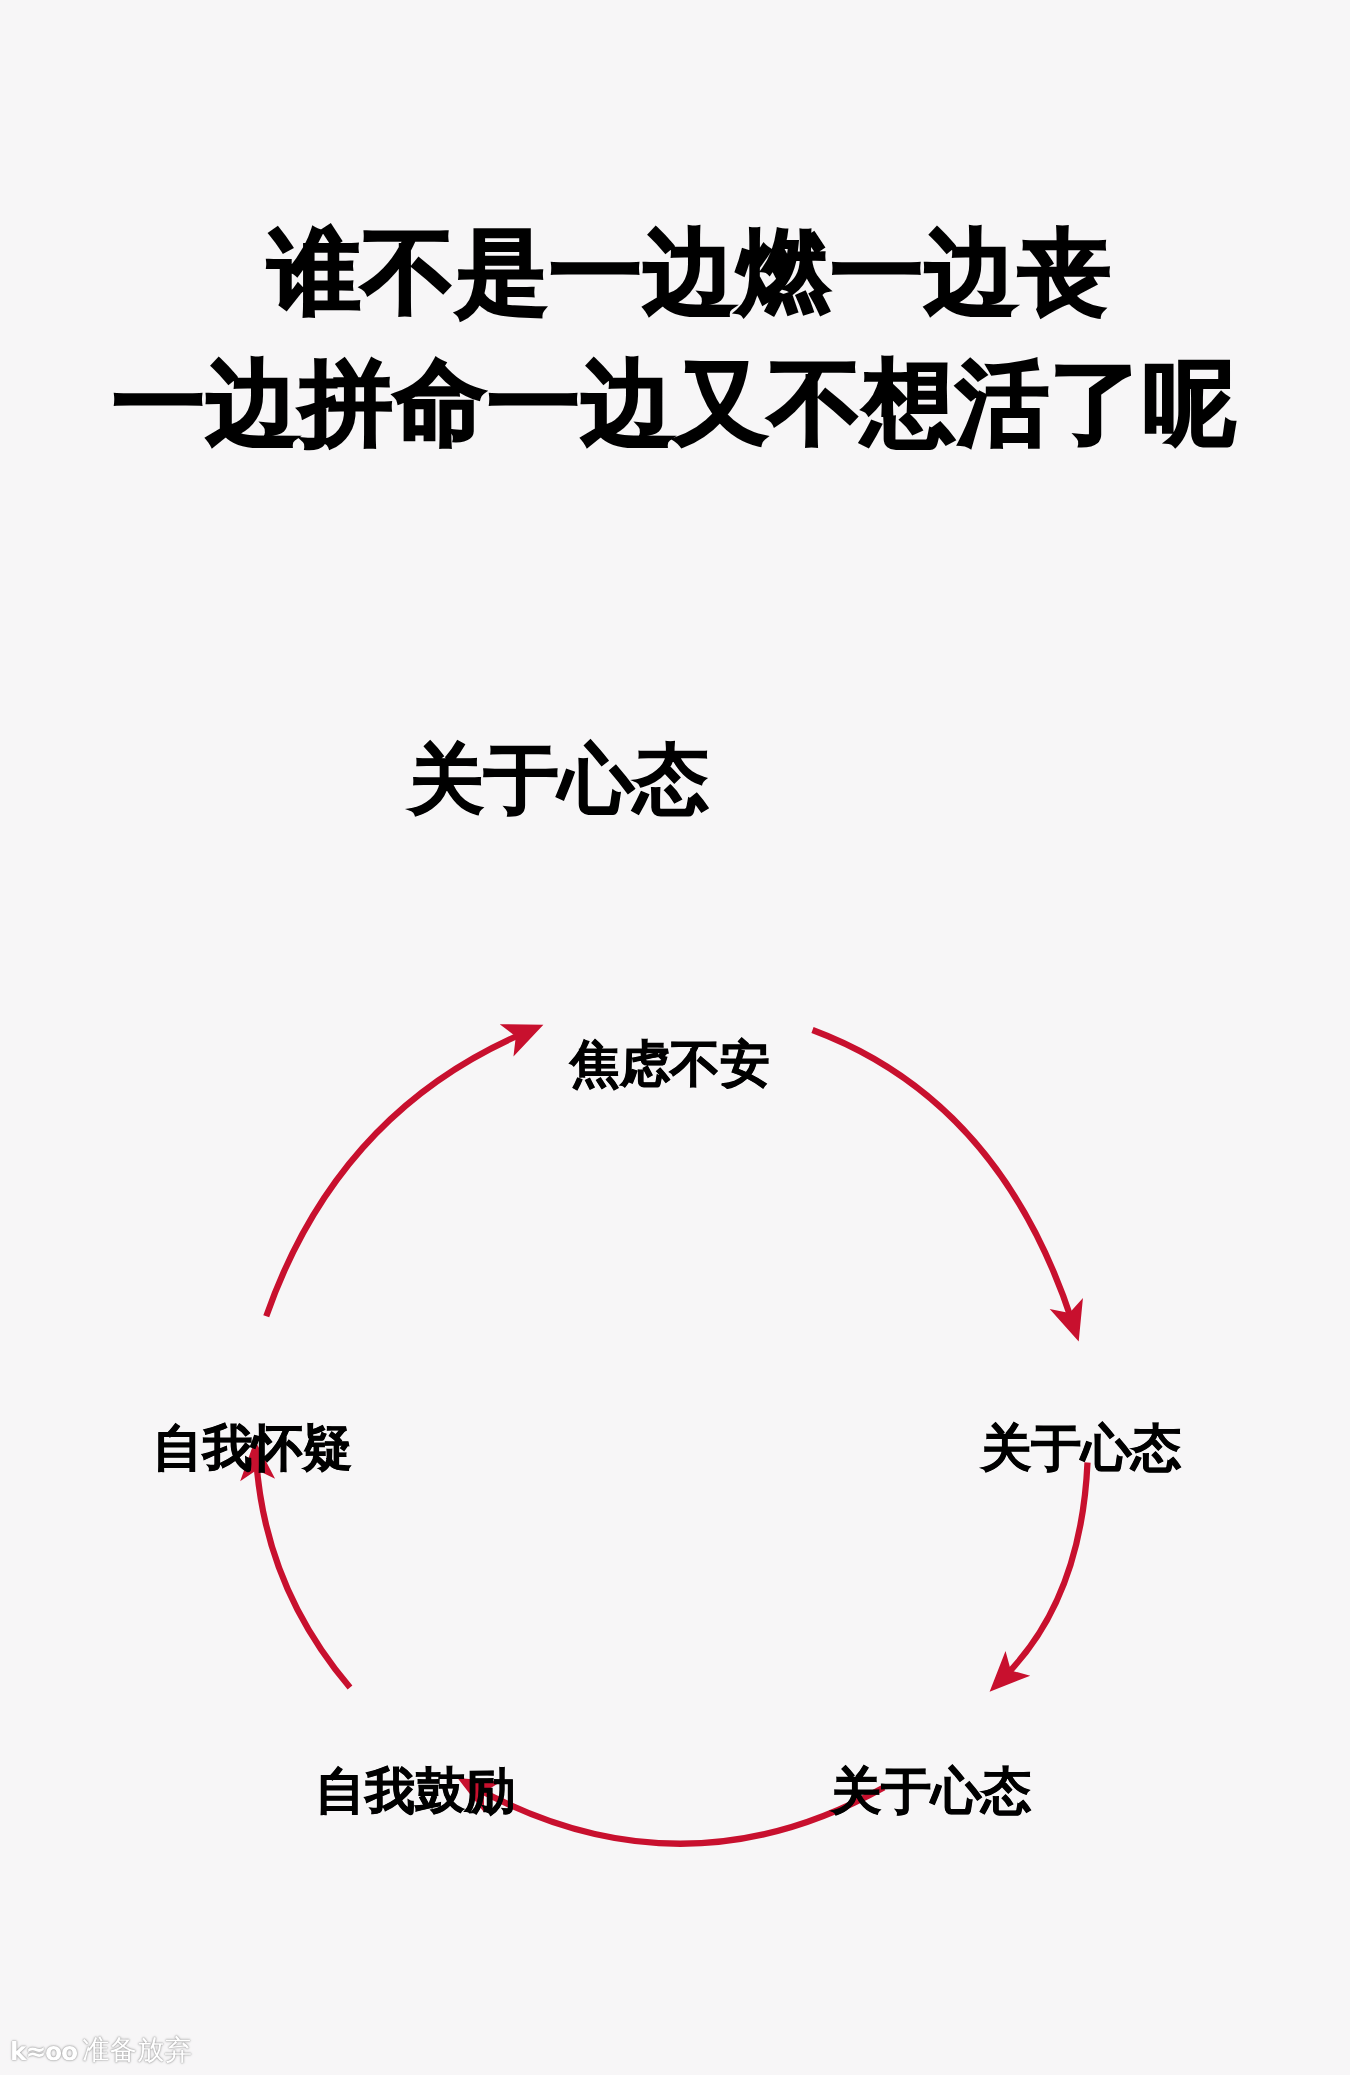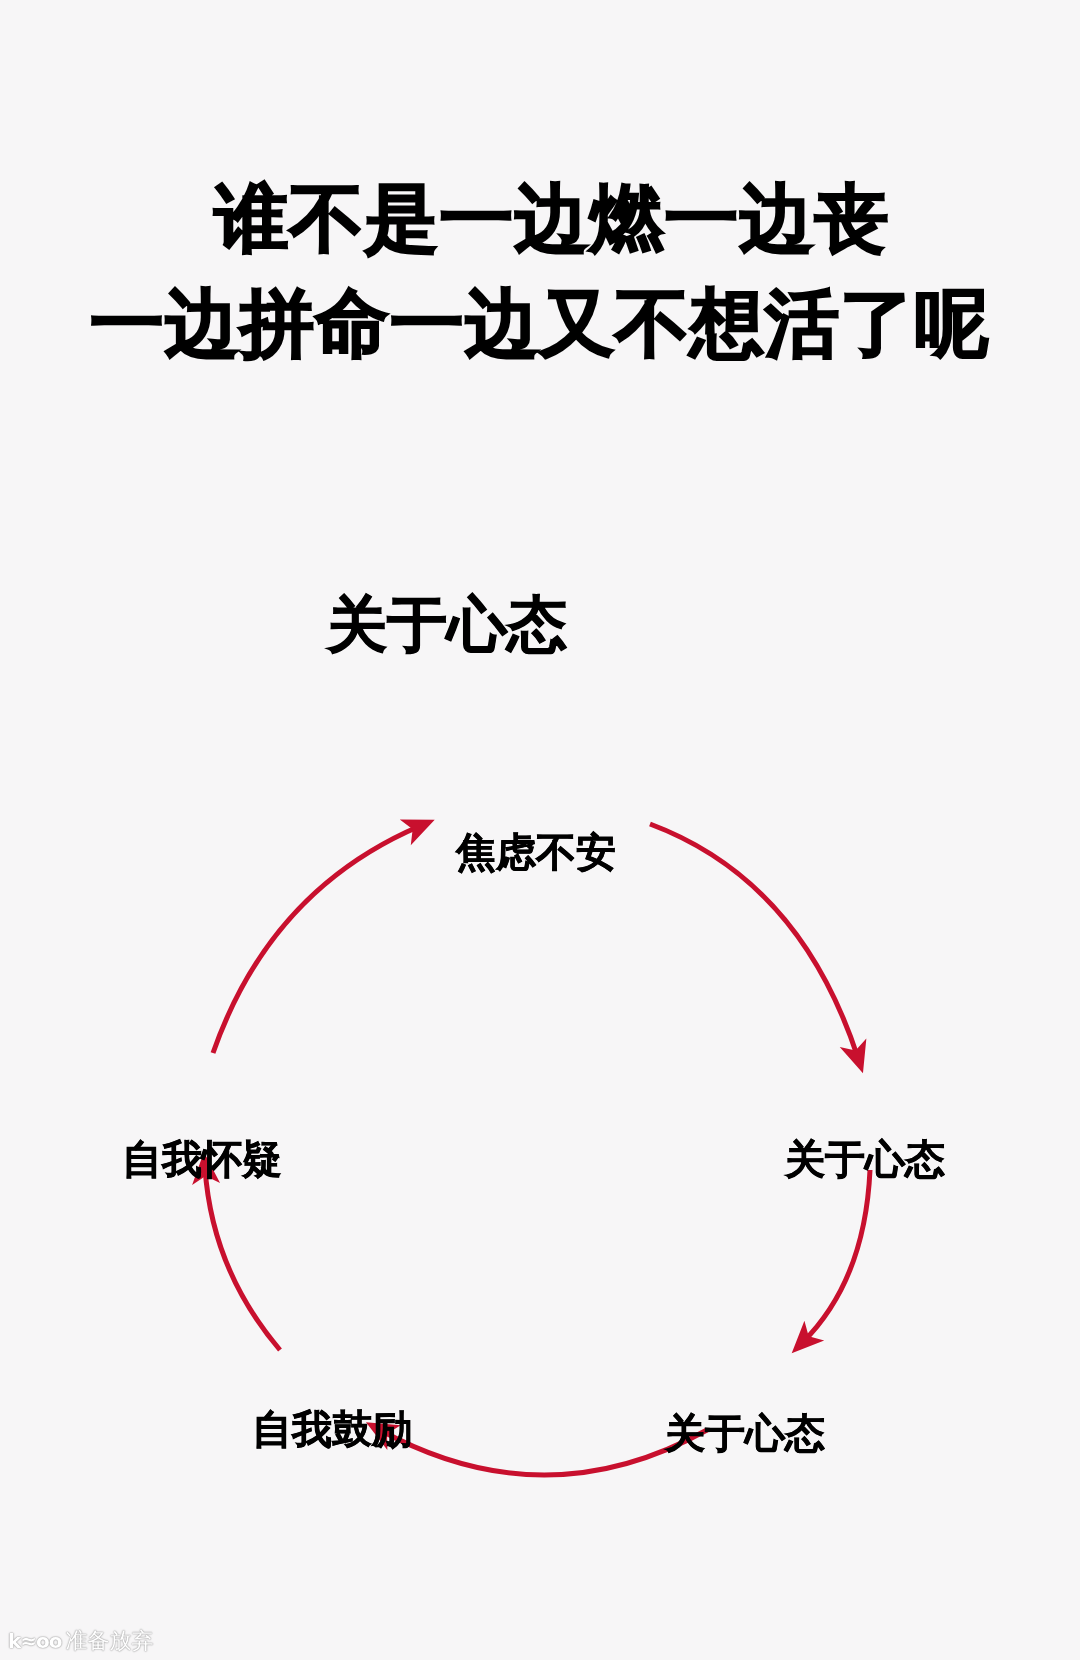--- a/index.html
+++ b/index.html
@@ -46,21 +46,21 @@
       font-size: 40px;
       line-height: 44px;
       color: #000;
       white-space: nowrap;
       margin-top: 44px;
       -webkit-text-stroke: 0.6px #000;
     }
     #label-top    { left: 456px; top: 786px; }
     #label-right  { left: 785px; top: 1093px; }
     #label-br     { left: 665px; top: 1367px; }
-    #label-bl     { left: 252px; top: 1367px; font-family: Liberation Mono, monospace; }
+    #label-bl     { left: 252px; top: 1367px; }
     #label-left   { left: 122px; top: 1093px; }
     svg.arcs {
       position: absolute;
       left: 0;
       top: 0;
       width: 1080px;
       height: 1660px;
     }
     .watermark {
       position: absolute;

